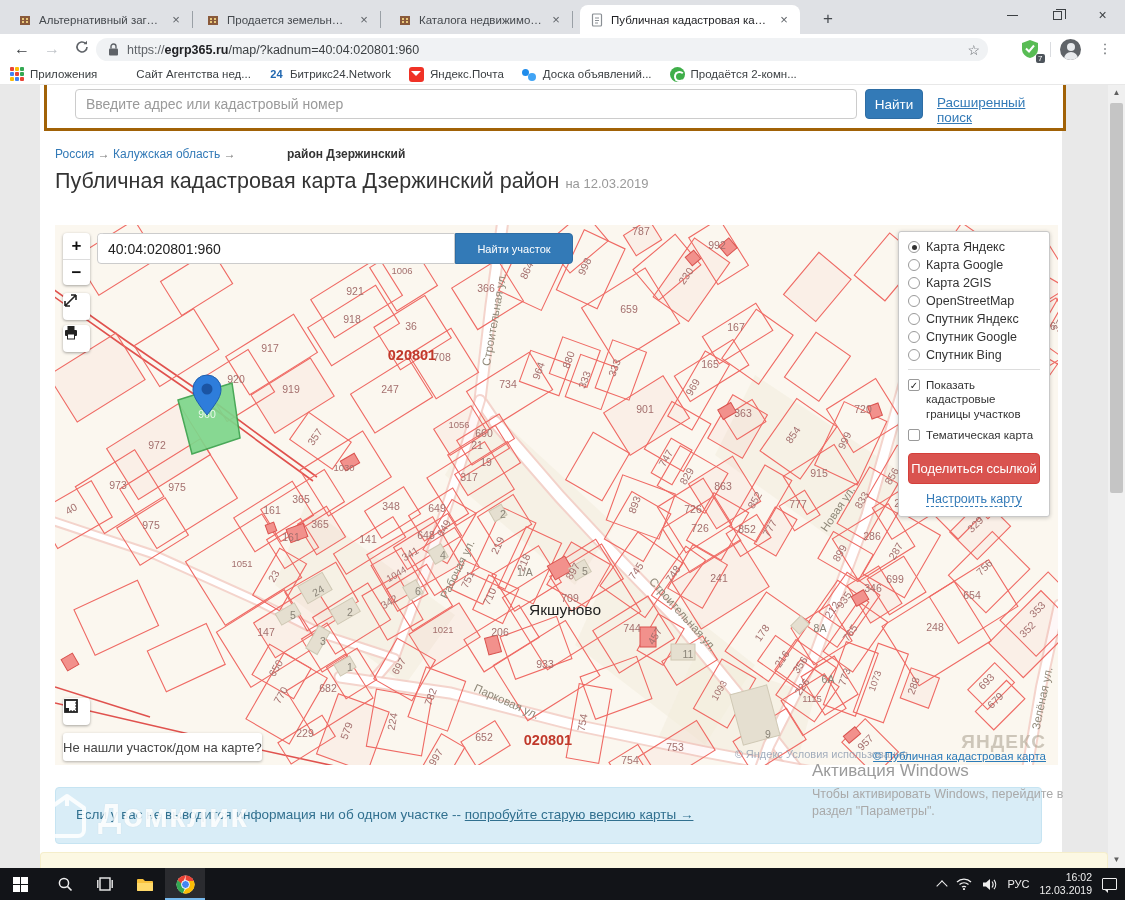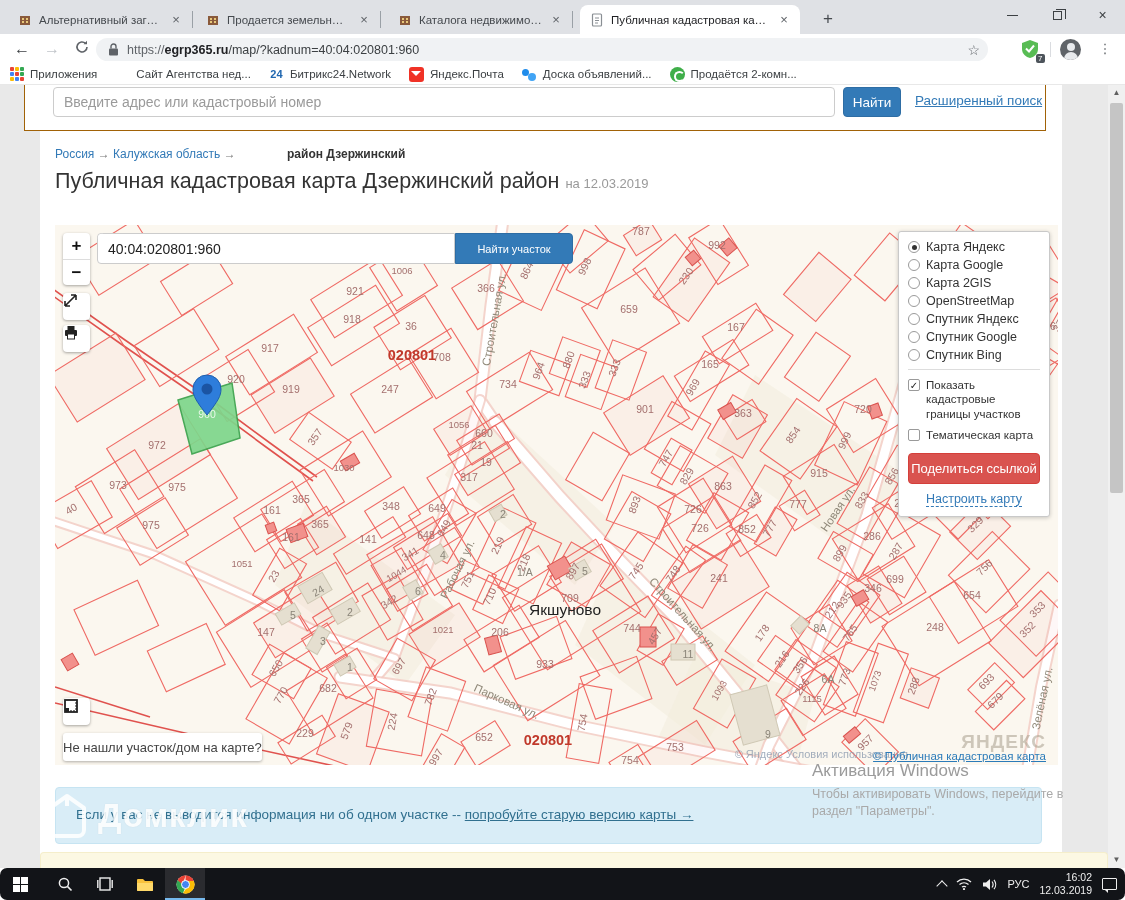--- a/index.html
+++ b/index.html
@@ -50,21 +50,21 @@
   .ic-mail:before { content:""; position:absolute; left:2px; top:4px; border-left:5.5px solid transparent; border-right:5.5px solid transparent; border-top:5px solid #fff; }
   .ic-dots { }
   .ic-dots:before{content:"";position:absolute;left:0;top:2px;width:7px;height:7px;border-radius:50%;background:#1f8ceb;}
   .ic-dots:after{content:"";position:absolute;left:6px;top:6px;width:8px;height:8px;border-radius:50%;background:#41a4f5;}
   .ic-green { border-radius:50%; background:#3fae49; }
   .ic-green:before{content:"";position:absolute;left:4px;top:4px;width:7px;height:7px;border:2px solid #fff;border-radius:50%;border-right-color:transparent;}
 
   
   .pagearea { position:absolute; left:0; top:85px; width:1108px; height:783px; background:#e9e9e9; overflow:hidden; }
   .contentbg { position:absolute; left:40px; top:0; width:1022px; height:783px; background:#fff; }
-  .search-panel { position:absolute; left:24px; top:-20px; width:1022px; height:66px; background:#fff; border:1px solid #a16207; }
+  .search-panel { position:absolute; left:44px; top:-20px; width:1022px; height:66px; background:#fff; border:3px solid #a16207; }
   .addr-input { position:absolute; left:28px; top:21px; width:782px; height:30px; border:1px solid #ccc; border-radius:4px;
                 padding:0 10px; font-size:14px; color:#333; font-family:"Liberation Sans",sans-serif;}
   .addr-input::placeholder { color:#9a9a9a; }
   .btn-blue { background:#337ab7; border:1px solid #2e6da4; color:#fff; border-radius:4px; font-size:13.5px;
               font-family:"Liberation Sans",sans-serif; cursor:pointer;}
   .find-btn { position:absolute; left:818px; top:21px; width:58px; height:30px; }
   .adv-link { position:absolute; left:890px; top:27px; font-size:13.5px; color:#337ab7; text-decoration:underline; cursor:pointer;}
 
   .breadcrumb { position:absolute; left:55px; top:62px; font-size:12px; color:#777; }
   .breadcrumb a { color:#337ab7; text-decoration:none; cursor:pointer;}
@@ -114,21 +114,21 @@
   .domclick { position:absolute; left:46px; top:708px; display:flex; align-items:center; gap:10px; z-index:8; pointer-events:none;
               color:rgba(255,255,255,.88); text-shadow:0 0 2px rgba(0,0,0,.06);}
   .domclick .dtxt { font-size:33px; font-weight:bold; letter-spacing:1px;}
 
   
   .scrollbar { position:absolute; right:0; top:85px; width:17px; height:783px; background:#f0f0f0; }
   .sarrow { position:absolute; left:0; width:17px; height:16px; color:#606060; font-size:8px; text-align:center; line-height:16px;}
   .sthumb { position:absolute; left:2px; top:18px; width:13px; height:390px; background:#c5c5c5; border-radius:2px;}
 
   
-  .taskbar { position:absolute; left:0; bottom:0; width:1125px; height:32px; background:#121418; display:flex; align-items:center;border-radius:7px; }
+  .taskbar { position:absolute; left:0; bottom:0; width:1125px; height:32px; background:#121418; display:flex; align-items:center; }
   .tb-ic { width:40px; height:32px; display:flex; align-items:center; justify-content:center; cursor:pointer;}
   .tb-ic.active { background:rgba(255,255,255,.10); box-shadow:inset 0 -2px 0 #76b9ed; }
   .tray { position:absolute; right:8px; top:0; height:32px; display:flex; align-items:center; gap:10px; color:#eee; }
   .tray .lang { font-size:11px; }
   .timeblk { font-size:10.5px; text-align:right; line-height:1.25; }
   .chev { width:8px; height:8px; border-left:1.5px solid #eee; border-top:1.5px solid #eee; transform:rotate(45deg); margin-top:3px;}
   .notif { width:15px; height:12px; border:1.3px solid #eee; border-radius:1px; position:relative;}
   .notif:before{content:"";position:absolute;left:1px;bottom:-4px;border-left:4px solid transparent;border-right:0 solid transparent;border-top:4px solid #eee;}
 </style>
 </head>

